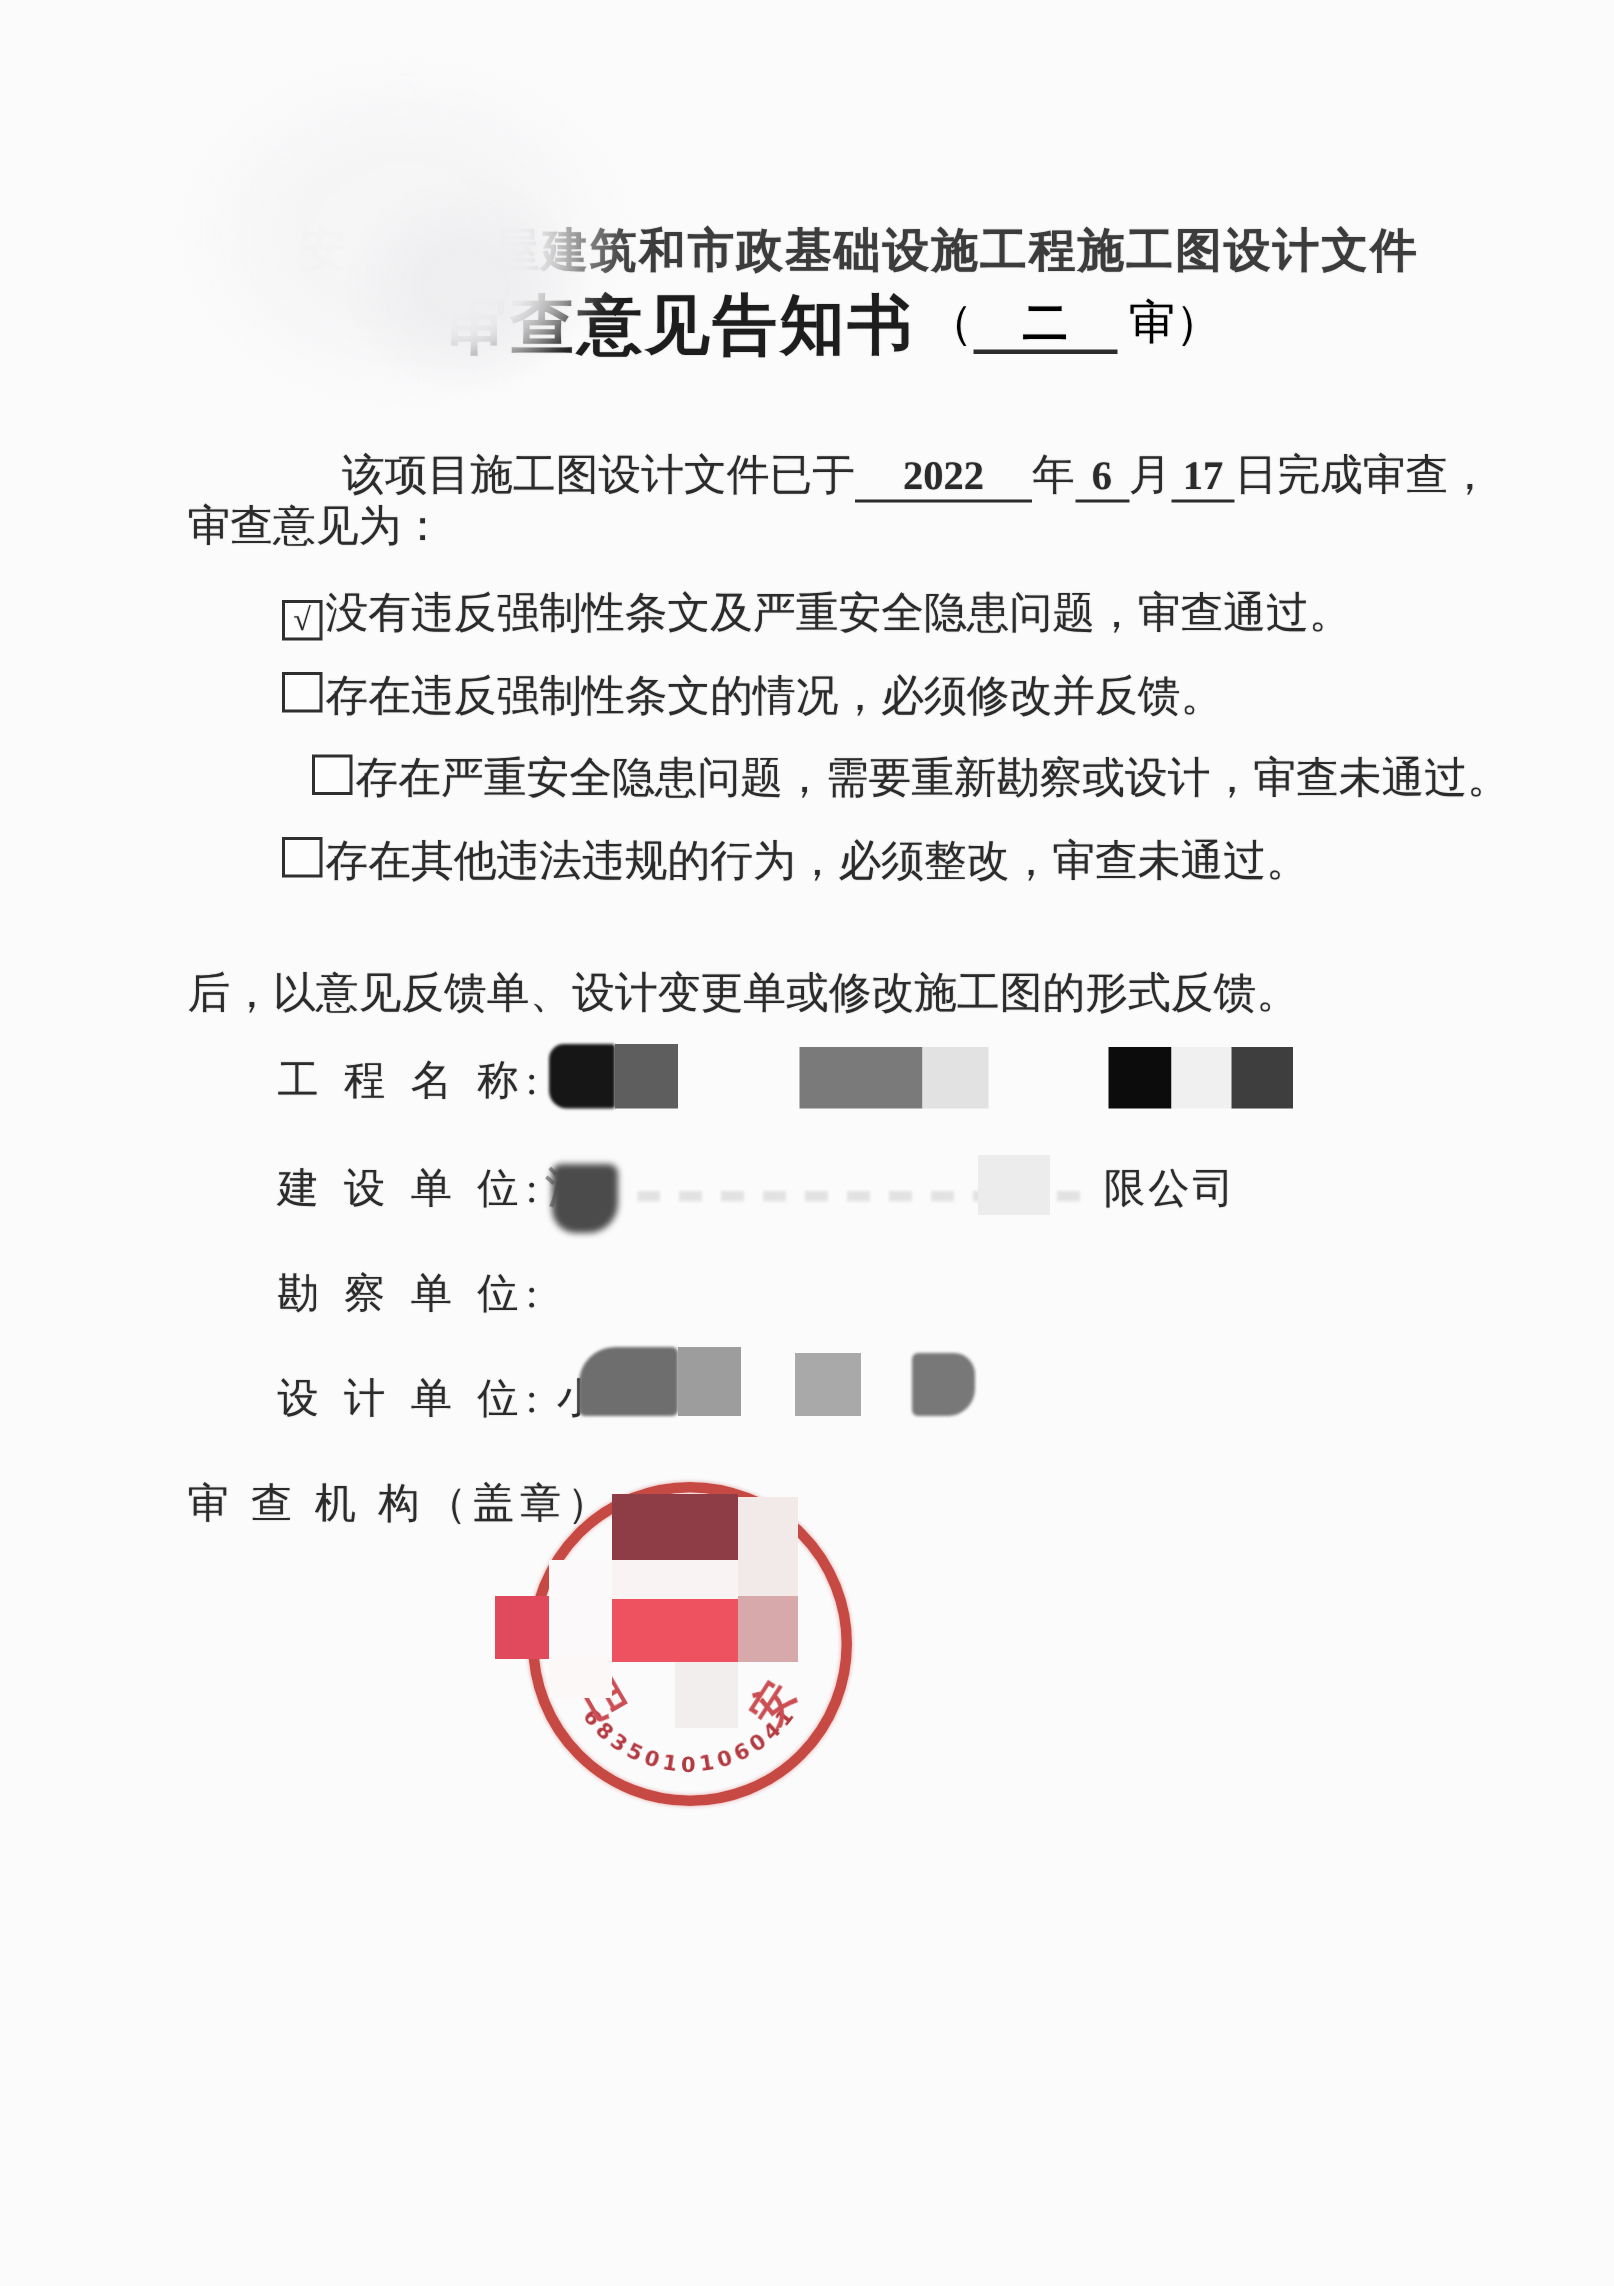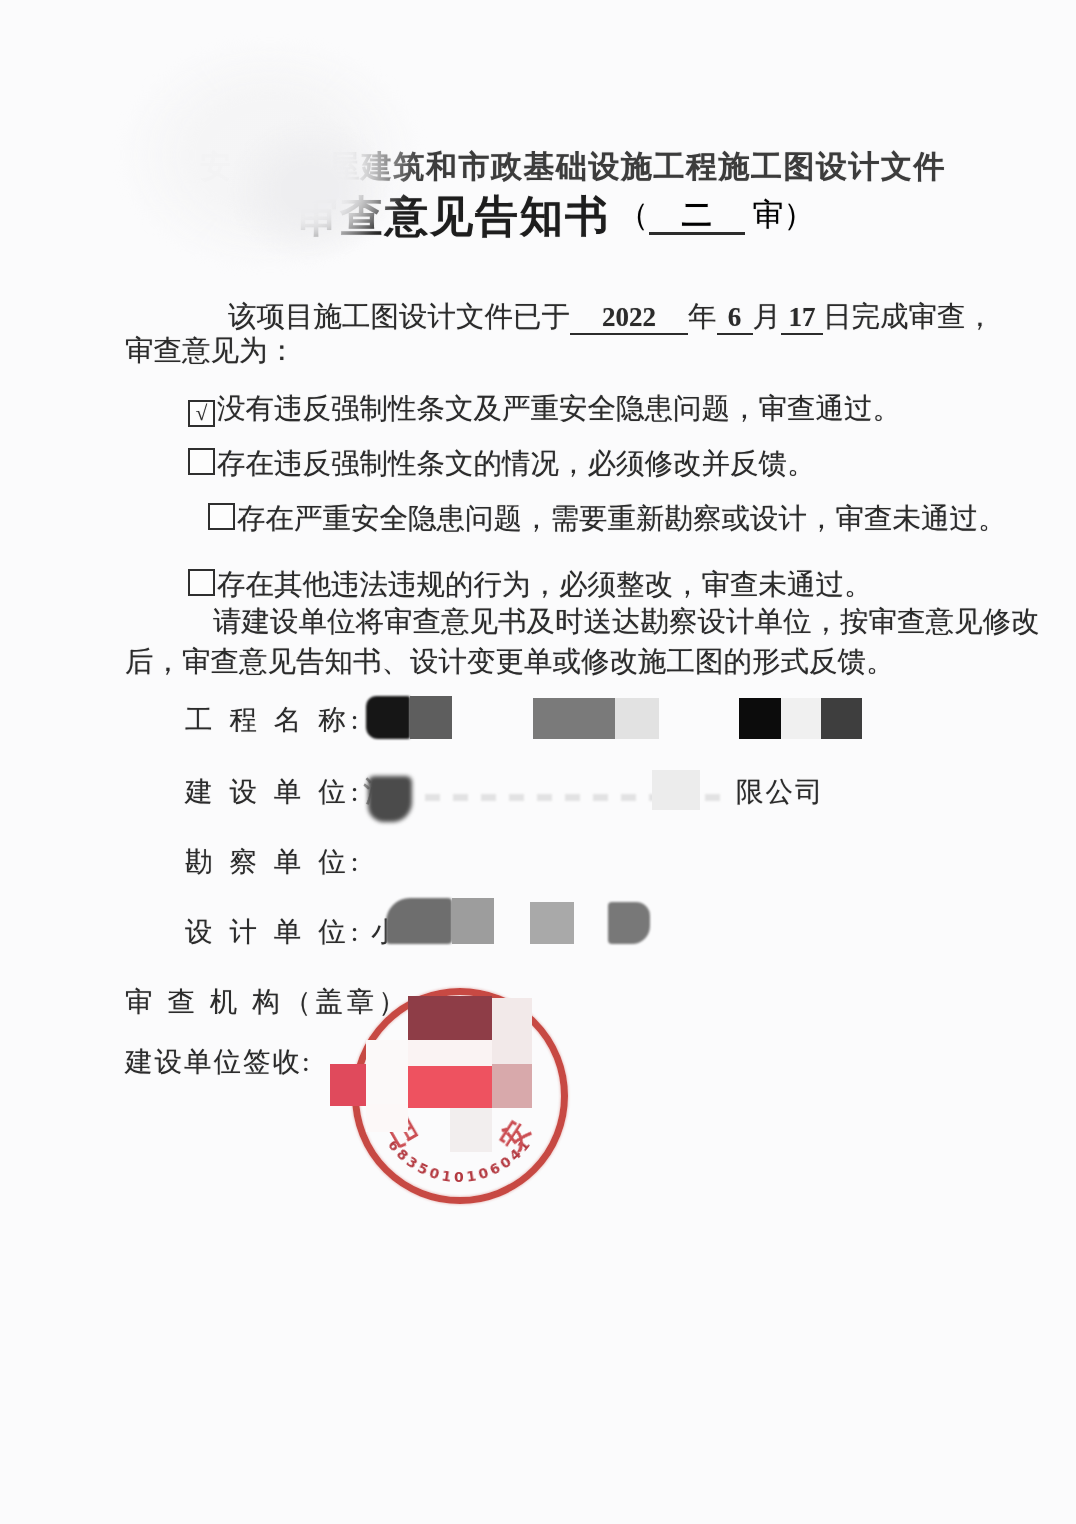--- a/index.html
+++ b/index.html
@@ -24,21 +24,21 @@
   .intro1{top:298px;left:228px;font-size:28.5px;z-index:10;}
   .intro2{top:332px;left:125px;font-size:28.5px;z-index:10;text-align:center;}
   .y-blank{min-width:118px;font-size:27px;border-bottom-width:2.5px;}
   .m-blank{min-width:36px;font-size:27px;border-bottom-width:2.5px;}
   .d-blank{min-width:42px;font-size:27px;border-bottom-width:2.5px;}
   
   .opt{font-size:28.5px;z-index:10;}
   .opt1{top:390px;left:188px;}
   .opt2{top:445px;left:188px;}
   .opt3{top:500px;left:188px;padding-left:20px;}
-  .opt4{top:555px;left:188px;margin-top:11px;}
+  .opt4{top:555px;left:188px;}
   .cbox{display:inline-block;width:23px;height:23px;border:2px solid #2f2f2f;margin-right:2px;
         vertical-align:-2px;text-align:center;line-height:22px;font-size:21px;font-weight:600;background:#fdfdfd;}
   
   .notice1{top:603px;left:213px;font-size:28.5px;z-index:10;}
   .notice2{top:643px;left:125px;font-size:28.5px;z-index:10;}
   
   .field{font-size:27.5px;letter-spacing:5px;z-index:10;}
   .f-project{top:702px;left:185px;}
   .f-constr{top:774px;left:185px;}
   .f-survey{top:844px;left:185px;}
@@ -79,33 +79,31 @@
   <div class="abs title2 soft"><span>审查意见告知书</span><span class="paren">&nbsp;<span>（</span><span class="blankline round-blank">二</span>&nbsp;<span>审</span><span>）</span></span></div>
 
   <div class="abs intro1 soft"><span>该项目施工图设计文件已于</span><span class="blankline y-blank">2022</span><span>年</span><span class="blankline m-blank">6</span><span>月</span><span class="blankline d-blank">17</span><span>日完成审查，</span></div>
   <div class="abs intro2 soft">审查意见为：</div>
 
   <div class="abs opt opt1 soft"><span class="cbox">√</span><span>没有违反强制性条文及严重安全隐患问题，审查通过。</span></div>
   <div class="abs opt opt2 soft"><span class="cbox"></span><span>存在违反强制性条文的情况，必须修改并反馈。</span></div>
   <div class="abs opt opt3 soft"><span class="cbox"></span><span>存在严重安全隐患问题，需要重新勘察或设计，审查未通过。</span></div>
   <div class="abs opt opt4 soft"><span class="cbox"></span><span>存在其他违法违规的行为，必须整改，审查未通过。</span></div>
 
-  <div class="abs notice1 soft">请建设单位将审查意见书及时送达勘察设计单位，按审查意见修改</div>
-  <div class="abs notice2 soft">后，审查意见告知书、设计变更单或修改施工图的形式反馈。</div>
+  <div class="abs notice2 soft">后，以意见反馈单、设计变更单或修改施工图的形式反馈。</div>
 
   <div class="abs field f-project soft"><span>工 程 名 称:</span></div>
 
   <div class="abs field f-constr soft"><span>建 设 单 位:</span><span class="radical">氵</span><span class="blurline"></span><span class="suffix">限公司</span></div>
 
   <div class="abs field f-survey soft"><span>勘 察 单 位:</span></div>
 
   <div class="abs field f-design soft"><span>设 计 单 位:</span><span class="prefix">小</span></div>
 
   <div class="abs f-review soft">审 查 机 构（盖章）:</div>
-  <div class="abs f-sign soft">建设单位签收:</div>
 
 
   <div id="stamp">
     <div class="ring"></div>
     <div class="center-holder" id="stamp-center">
         <span class="digit" style="transform: rotate(-52deg) translateY(82px);">1</span>
         <span class="digit" style="transform: rotate(-43.3333deg) translateY(82px);">4</span>
         <span class="digit" style="transform: rotate(-34.6667deg) translateY(82px);">0</span>
         <span class="digit" style="transform: rotate(-26deg) translateY(82px);">6</span>
         <span class="digit" style="transform: rotate(-17.3333deg) translateY(82px);">0</span>

